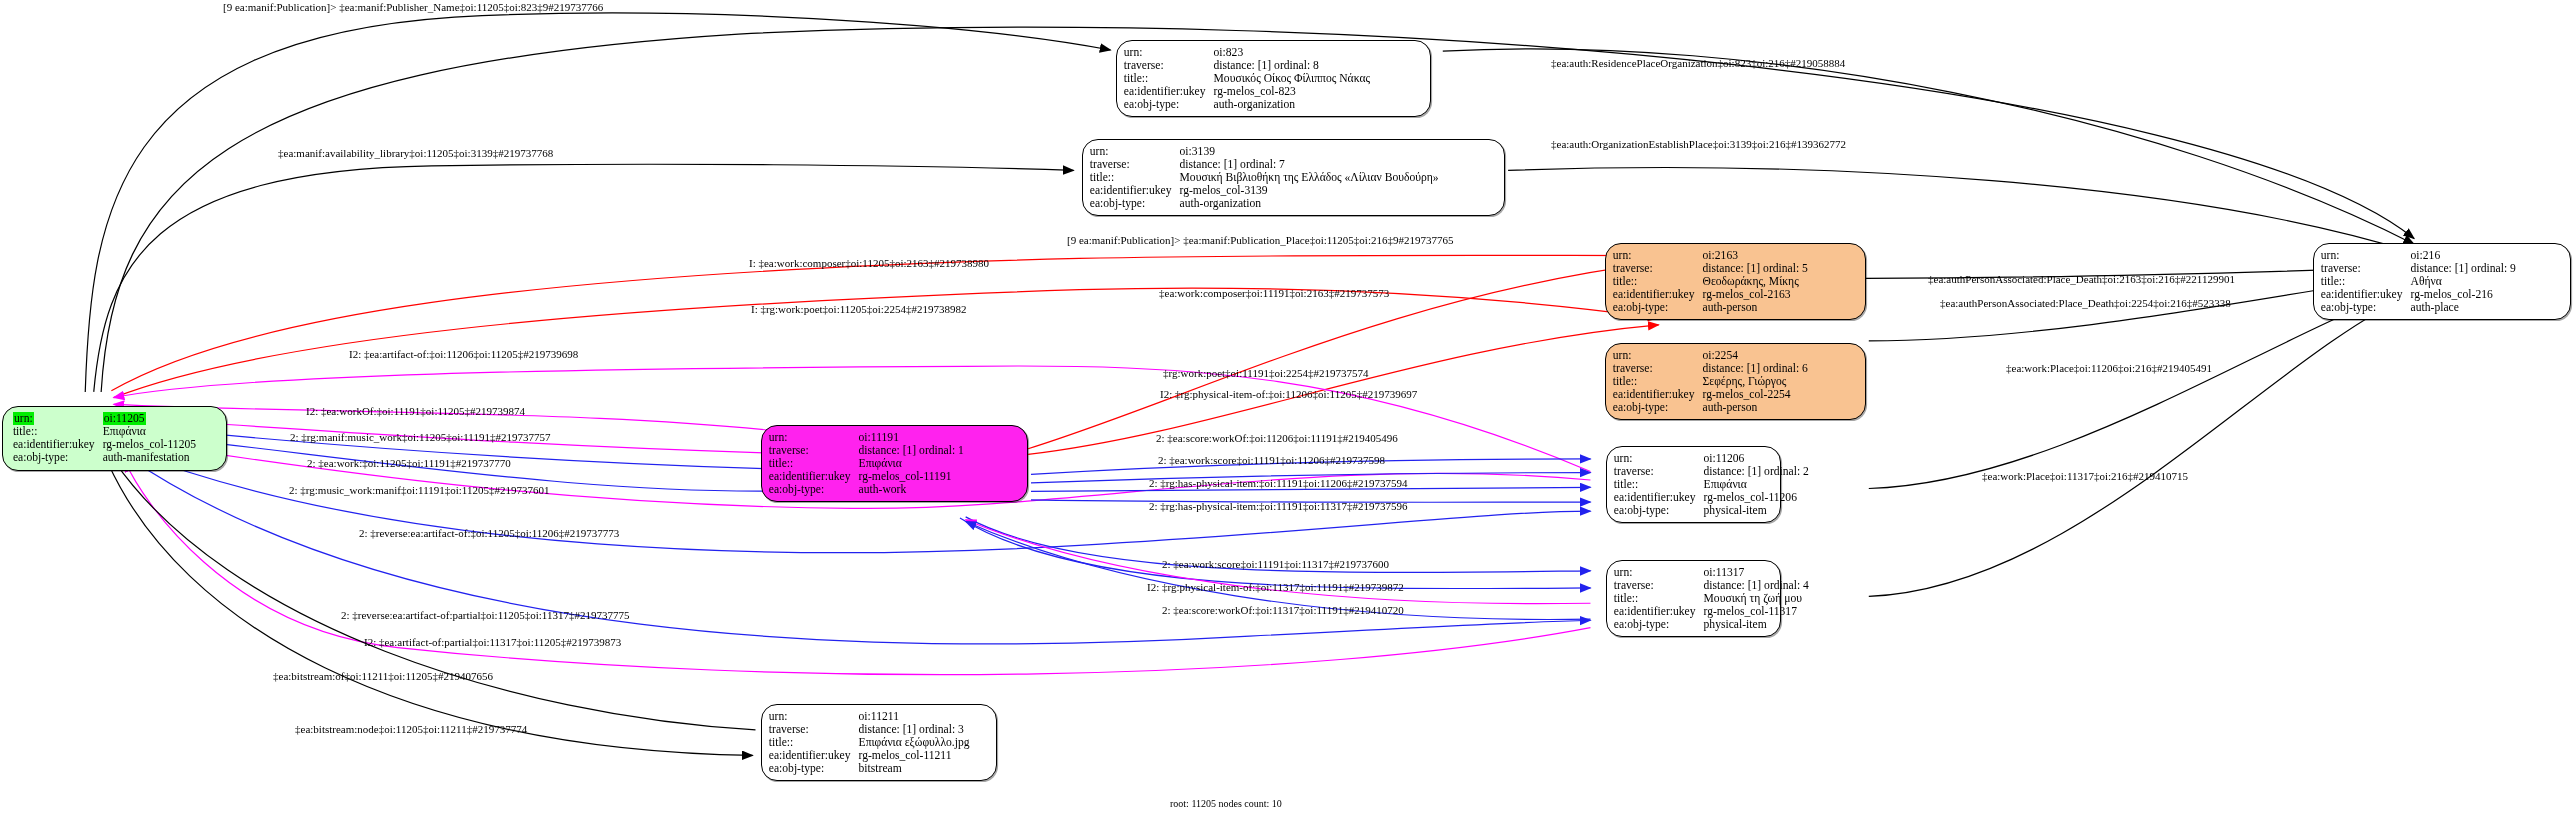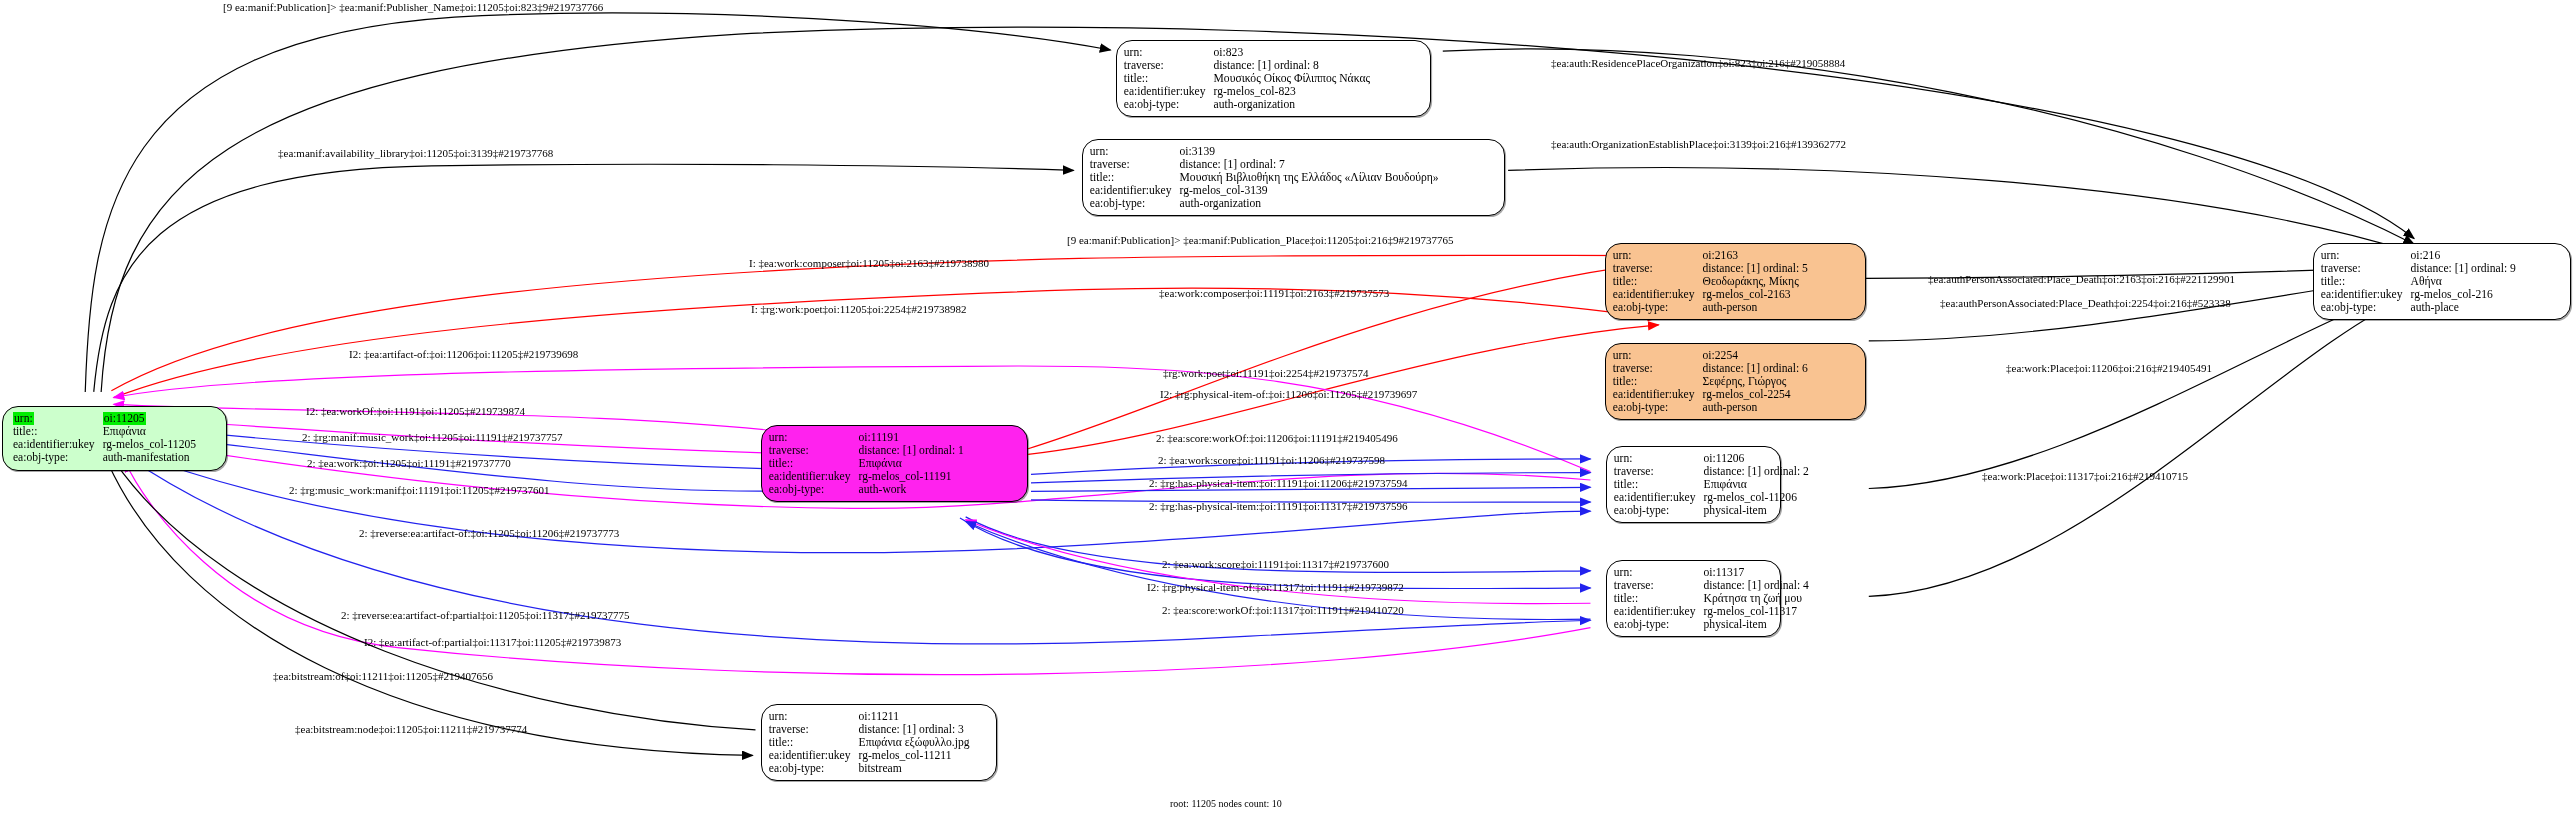--- a/index.html
+++ b/index.html
@@ -328,21 +328,21 @@
           <tr>
             <td class="k">urn:</td>
           <td class="v">oi:11317</td>
           </tr>
       <tr>
             <td class="k">traverse:</td>
           <td class="v">distance: [1]     ordinal: 4</td>
           </tr>
       <tr>
             <td class="k">title::</td>
-          <td class="v">Κράτησα τη ζωή μου</td>
+          <td class="v">Μουσική τη ζωή μου</td>
           </tr>
       <tr>
             <td class="k">ea:identifier:ukey</td>
           <td class="v">rg-melos_col-11317</td>
           </tr>
       <tr>
             <td class="k">ea:obj-type:</td>
           <td class="v">physical-item</td>
           </tr>
     </tbody>
@@ -385,21 +385,21 @@
   <div class="elabel" style="left:749px;top:257px;">I: ‡ea:work:composer‡oi:11205‡oi:2163‡#219738980</div>
   <div class="elabel" style="left:751px;top:303px;">I: ‡rg:work:poet‡oi:11205‡oi:2254‡#219738982</div>
   <div class="elabel" style="left:1159px;top:287px;">‡ea:work:composer‡oi:11191‡oi:2163‡#219737573</div>
   <div class="elabel" style="left:1163px;top:367px;">‡rg:work:poet‡oi:11191‡oi:2254‡#219737574</div>
 
   <div class="elabel" style="left:1928px;top:273px;">‡ea:authPersonAssociated:Place_Death‡oi:2163‡oi:216‡#221129901</div>
   <div class="elabel" style="left:1940px;top:297px;">‡ea:authPersonAssociated:Place_Death‡oi:2254‡oi:216‡#523338</div>
 
   <div class="elabel" style="left:329px;top:348px;margin-left:20px;">I2: ‡ea:artifact-of:‡oi:11206‡oi:11205‡#219739698</div>
   <div class="elabel" style="left:306px;top:405px;">I2: ‡ea:workOf:‡oi:11191‡oi:11205‡#219739874</div>
-  <div class="elabel" style="left:302px;top:431px;">2: ‡rg:manif:music_work‡oi:11205‡oi:11191‡#219737757</div>
+  <div class="elabel" style="left:290px;top:431px;">2: ‡rg:manif:music_work‡oi:11205‡oi:11191‡#219737757</div>
   <div class="elabel" style="left:307px;top:457px;">2: ‡ea:work:‡oi:11205‡oi:11191‡#219737770</div>
   <div class="elabel" style="left:289px;top:484px;">2: ‡rg:music_work:manif‡oi:11191‡oi:11205‡#219737601</div>
 
   <div class="elabel" style="left:1160px;top:388px;">I2: ‡rg:physical-item-of:‡oi:11206‡oi:11205‡#219739697</div>
   <div class="elabel" style="left:1156px;top:432px;">2: ‡ea:score:workOf:‡oi:11206‡oi:11191‡#219405496</div>
   <div class="elabel" style="left:1158px;top:454px;">2: ‡ea:work:score‡oi:11191‡oi:11206‡#219737598</div>
   <div class="elabel" style="left:1149px;top:477px;">2: ‡rg:has-physical-item:‡oi:11191‡oi:11206‡#219737594</div>
   <div class="elabel" style="left:1149px;top:500px;">2: ‡rg:has-physical-item:‡oi:11191‡oi:11317‡#219737596</div>
 
   <div class="elabel" style="left:359px;top:527px;">2: ‡reverse:ea:artifact-of:‡oi:11205‡oi:11206‡#219737773</div>

